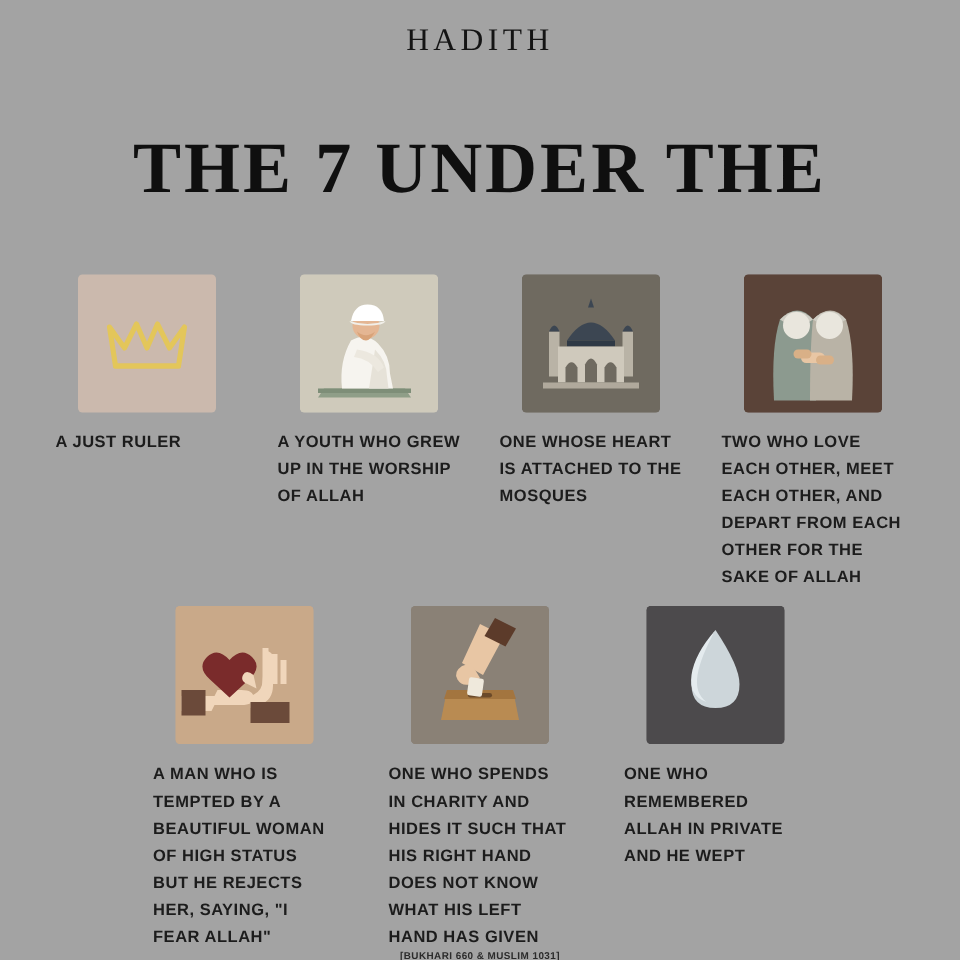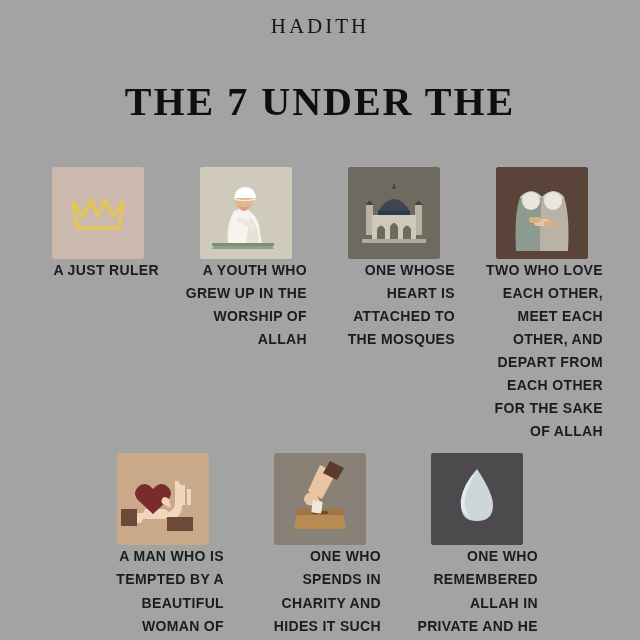--- a/index.html
+++ b/index.html
@@ -31,21 +31,21 @@
     font-family: "Liberation Serif", serif;
     font-size: 21px;
     letter-spacing: 3px;
     color: #141414;
     text-align: center;
     margin-bottom: 10px;
   }
   .title {
     font-family: "Liberation Serif", serif;
     font-weight: bold;
-    font-size: 40px;
+    font-size: 48px;
     line-height: 1.32;
     letter-spacing: 2.0px;
     text-align: center;
     color: #0f0f0f;
     margin-bottom: 6px;
   }
   .title-line { display: block; }
 
   
   .rows {
@@ -71,25 +71,26 @@
     align-items: center;
   }
   .thumb {
     width: 92px;
     height: 92px;
     border-radius: 3px;
     position: relative;
     overflow: hidden;
   }
   .caption {
-    font-size: 14px;
+    margin-top: 11px;
+    font-size: 11px;
     font-weight: bold;
     line-height: 1.65;
     letter-spacing: 0.35px;
-    text-align: right;
+    text-align: left;
     color: #1c1c1c;
     text-transform: uppercase;
     width: 122px;
   }
 
   
   .ill-crown { background: #cbb9ad; }
   .crown {
     position: absolute;
     left: 50%;

